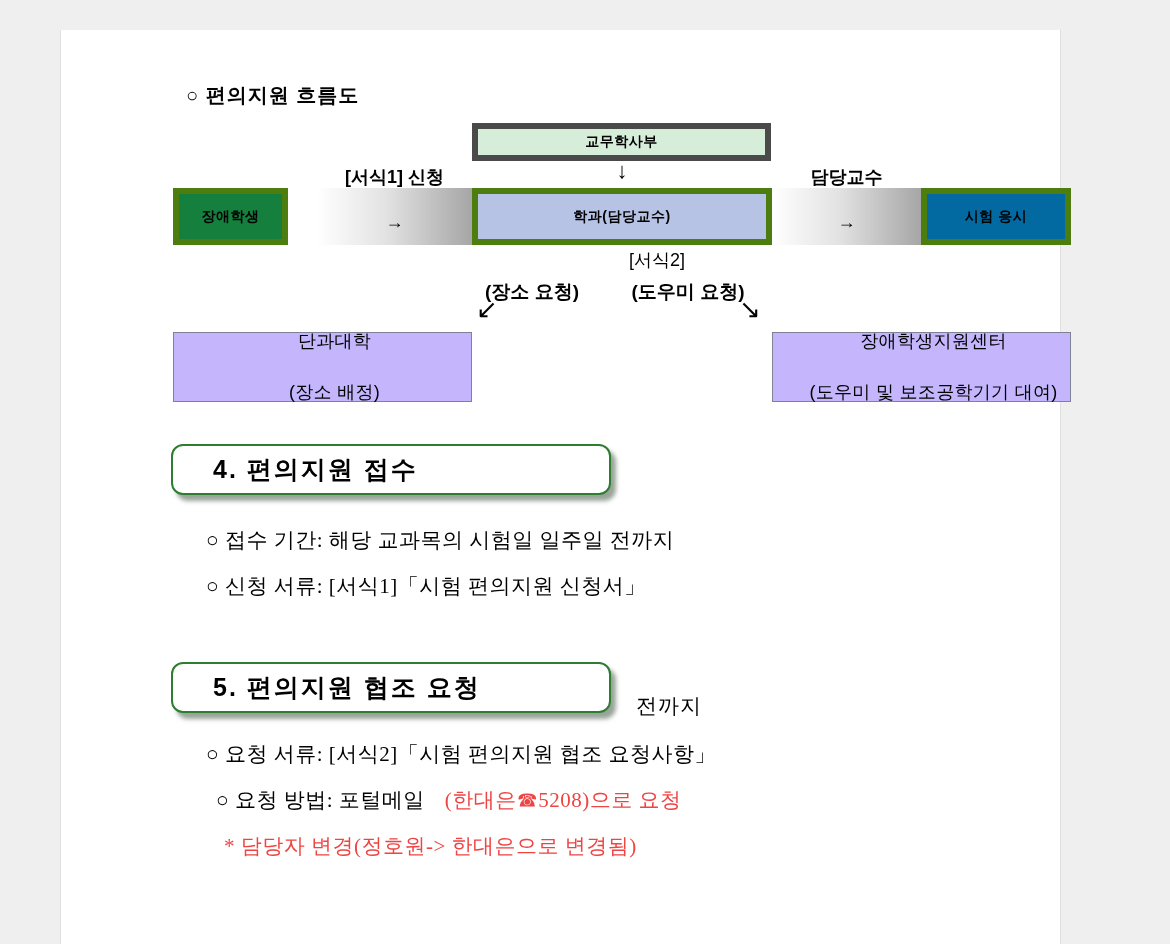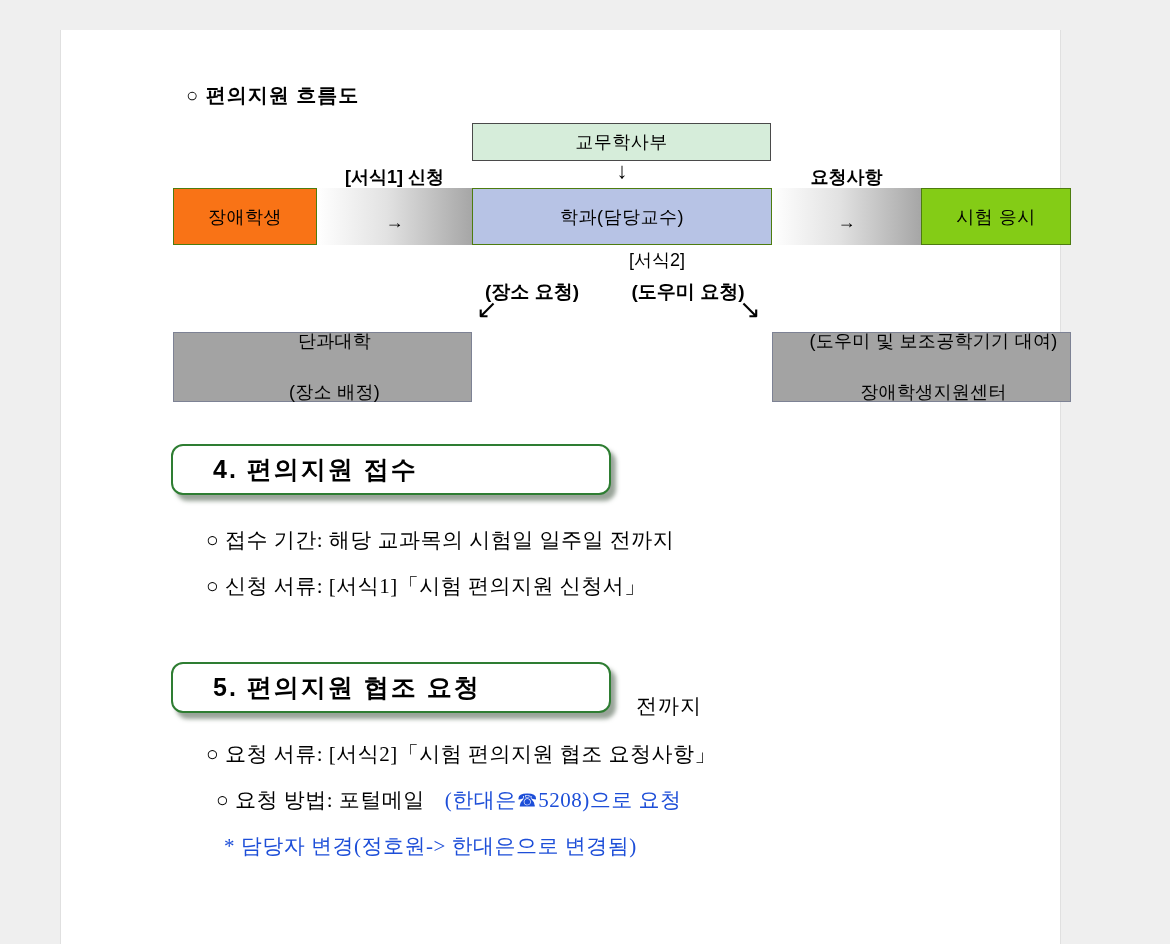--- a/index.html
+++ b/index.html
@@ -19,28 +19,29 @@
     border-right:1px solid #e0e0e0;
   }
   
   .fc-title {
     position:absolute; left:115px; top:42px;
     font-size:20px; font-weight:bold; letter-spacing:1px;
   }
   .fc-box {
     position:absolute;
     display:flex; align-items:center; justify-content:center;
-    font-size:18px; letter-spacing:0.5px;
-    border:1px solid #4d7c0f;
+    font-size:14px; letter-spacing:0.5px;
+    border:6px solid #4d7c0f;
     white-space:nowrap;
+    font-weight:bold;
   }
   .top-box   { left:401px; top:83px;  width:299px; height:38px; background:#d6edda; border-color:#4a4a4a; }
-  .student-box { left:102px; top:148px; width:144px; height:57px; background:#f97316; }
+  .student-box { left:102px; top:148px; width:115px; height:57px; background:#15803d; }
   .dept-box  { left:401px; top:148px; width:300px; height:57px; background:#b7c3e5; }
-  .exam-box  { left:850px; top:148px; width:150px; height:57px; background:#84cc16; }
+  .exam-box  { left:850px; top:148px; width:150px; height:57px; background:#0369a1; }
   .grad-band {
     position:absolute; top:148px; height:57px;
     display:flex; flex-direction:column; align-items:center; justify-content:flex-end;
     font-size:18px; font-weight:bold; line-height:25px;
     background:linear-gradient(90deg,#ffffff 0%,#e2e2e2 45%,#a6a6a6 100%);
     white-space:nowrap;
   }
   .grad1 { left:246px; width:155px; }
   .grad2 { left:701px; width:149px; }
   .down-arrow {
@@ -57,21 +58,21 @@
   }
   .place-req  { left:391px; }
   .helper-req { left:547px; }
   .diag {
     position:absolute; font-size:26px; line-height:26px; font-weight:normal;
   }
   .diag-left  { left:405px; top:256px; }
   .diag-right { left:668px; top:256px; }
   .bottom-box {
     position:absolute; top:292px; width:299px; height:70px;
-    background:#a3a3a3; border:1px solid #7d8294;
+    background:#c4b5fd; border:1px solid #7d8294;
     display:flex; flex-direction:column; align-items:center; justify-content:center;
     font-size:18px; line-height:31px; white-space:nowrap; letter-spacing:0.3px;padding-left:24px;
   }
   .college-box { left:102px; }
   .support-box { left:701px; }
   
   .section-heading {
     position:absolute; left:100px; width:440px; height:51px;
     background:#ffffff;
     border:2px solid #2e7d32; border-radius:12px;
@@ -91,21 +92,21 @@
   
   .bullet-list {
     position:absolute; left:125px;
     font-family:"Liberation Serif", serif;
     font-size:21px; line-height:36px; letter-spacing:0.5px;
     white-space:nowrap;
   }
   .list-4 { top:472px; }
   .list-5 { top:686px; }
   .indent { padding-left:18px; }
-  .blue-text { color:#1d4ed8; }
+  .blue-text { color:#ef4444; }
 </style>
 </head>
 <body>
 
 <div class="paper">
 
   <div class="fc-title">○ 편의지원 흐름도</div>
 
   <div class="fc-box top-box">교무학사부</div>
 
@@ -114,42 +115,42 @@
   <div class="fc-box student-box">장애학생</div>
 
   <div class="grad-band grad1">
     <div>[서식1] 신청</div>
     <div>→</div>
   </div>
 
   <div class="fc-box dept-box">학과(담당교수)</div>
 
   <div class="grad-band grad2">
-    <div>요청사항</div>
+    <div>담당교수</div>
     <div>→</div>
   </div>
 
   <div class="fc-box exam-box">시험 응시</div>
 
   <div class="form2-label">[서식2]</div>
 
   <div class="req-label place-req">(장소 요청)</div>
   <div class="req-label helper-req">(도우미 요청)</div>
 
   <div class="diag diag-left">↙</div>
   <div class="diag diag-right">↘</div>
 
   <div class="bottom-box college-box">
     <div>단과대학</div>
     <div>(장소 배정)</div>
   </div>
 
   <div class="bottom-box support-box">
+    <div>장애학생지원센터</div>
     <div>(도우미 및 보조공학기기 대여)</div>
-    <div>장애학생지원센터</div>
   </div>
 
   <div class="section-heading heading-4">
     <span>4. 편의지원 접수</span>
   </div>
 
   <div class="bullet-list list-4">
     <div>○ 접수 기간: 해당 교과목의 시험일 일주일 전까지</div>
     <div>○ 신청 서류: [서식1]「시험 편의지원 신청서」</div>
   </div>

